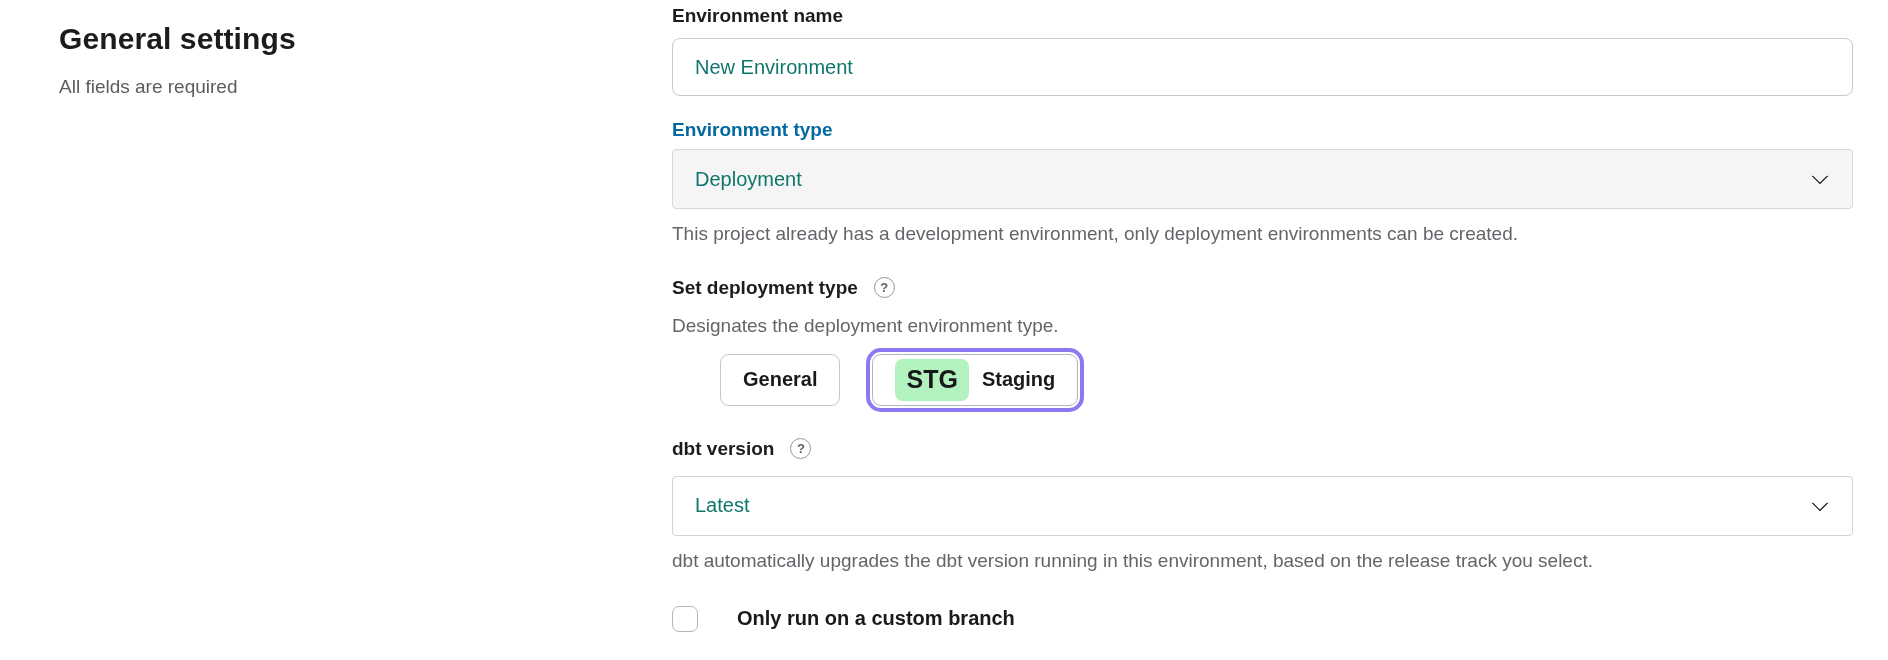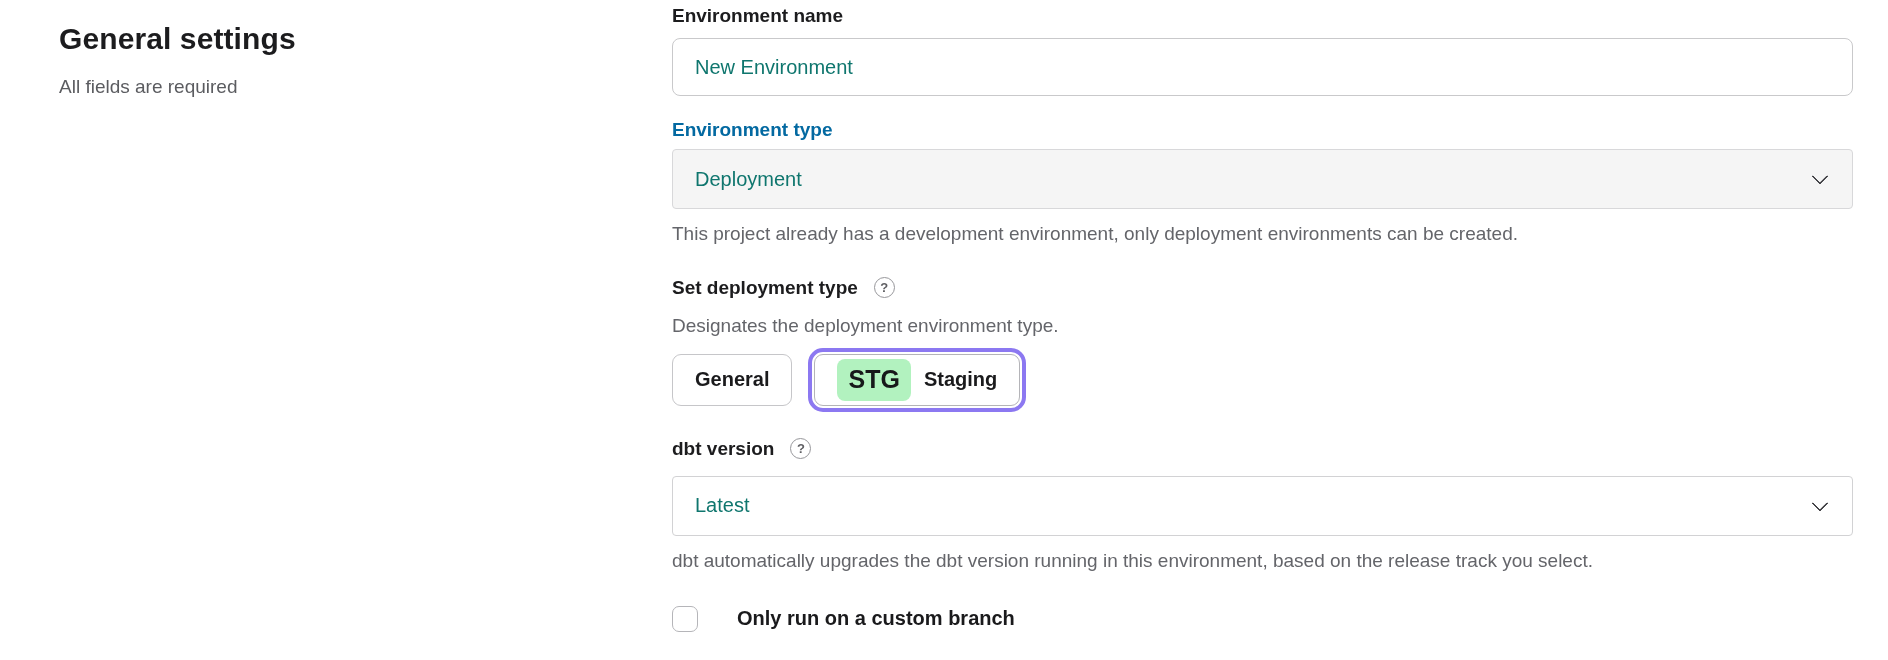--- a/index.html
+++ b/index.html
@@ -70,21 +70,21 @@
   .help-icon {
     display: inline-flex; align-items: center; justify-content: center;
     width: 21px; height: 21px;
     border: 1.6px solid #97979b; border-radius: 50%;
     font-size: 13px; font-weight: 600; color: #5f5f63;
     line-height: 1;
   }
 
   .description { font-size: 19px; color: #64656a; margin-top: 16px; }
 
-  .btn-row { display: flex; align-items: center; gap: 16px; margin-top: 17px; }
+  .btn-row { display: flex; align-items: center; gap: 26px; margin-top: 17px; margin-left: 48px; }
   .type-btn {
     display: inline-flex; align-items: center; gap: 13px;
     height: 52px; padding: 0 22px;
     background: #ffffff;
     border: 1px solid #c6c6c9; border-radius: 9px;
     font-family: inherit; font-size: 20px; font-weight: 600; color: #1a1a1c;
     cursor: pointer;
   }
   .type-btn.selected {
     border-color: #b4b4b8;

